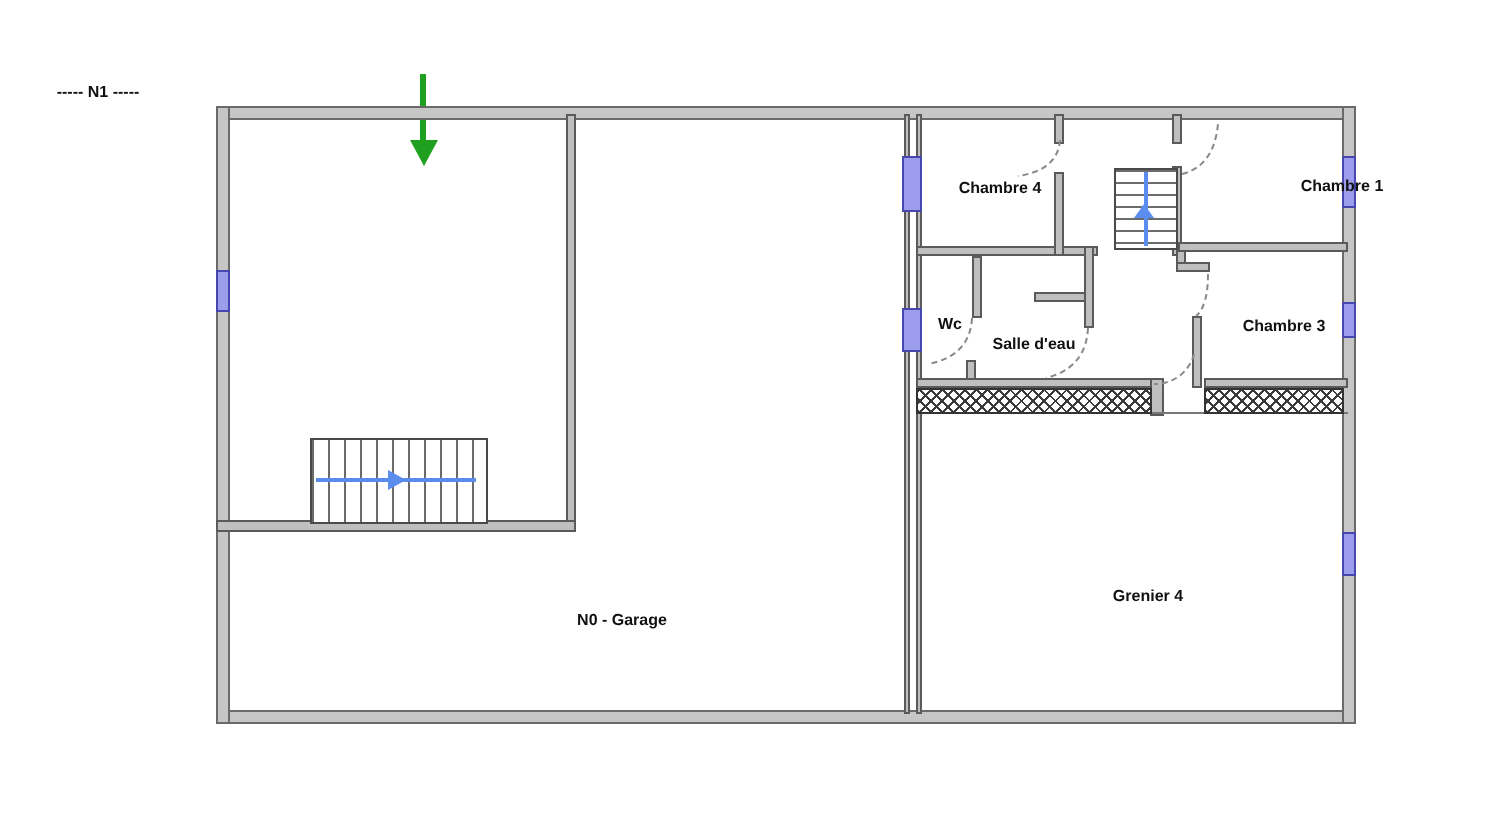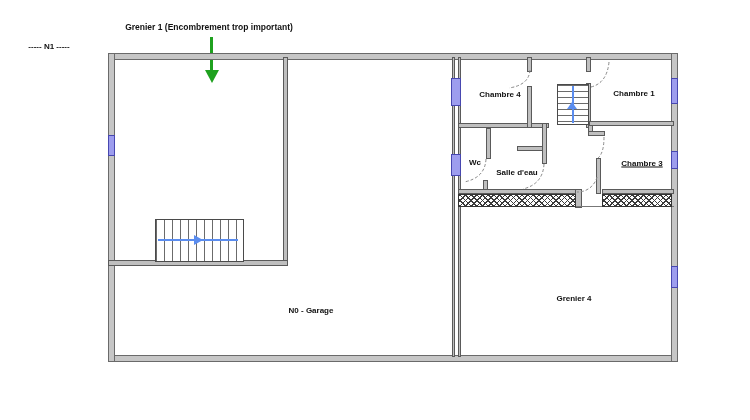--- a/index.html
+++ b/index.html
@@ -33,21 +33,20 @@
   .tri-down-green{position:absolute;width:0;height:0;border-left:7px solid transparent;
         border-right:7px solid transparent;border-top:13px solid var(--arrow-green);}
   .thinline{position:absolute;background:#777;}
   svg.arcs{position:absolute;left:0;top:0;pointer-events:none;}
 </style>
 </head>
 <body>
 
 <div class="plan">
 
-  <div class="label big" style="left:209px;top:27px;">Grenier 1 (Encombrement trop important)</div>
   <div class="label" style="left:49px;top:46px;">----- N1 -----</div>
   <div class="arrow-stem" style="left:210px;top:37px;width:3px;height:34px;"></div>
   <div class="tri-down-green" style="left:205px;top:70px;"></div>
 
   <div class="wall" style="left:108px;top:53px;width:570px;height:7px;"></div>
   <div class="wall" style="left:108px;top:355px;width:570px;height:7px;"></div>
   <div class="wall" style="left:108px;top:53px;width:7px;height:309px;"></div>
   <div class="wall" style="left:671px;top:53px;width:7px;height:309px;"></div>
 
   <div class="iwall" style="left:283px;top:57px;width:5px;height:206px;"></div>
@@ -97,20 +96,20 @@
       <path d="M 530,70 Q 529,85 509,88"></path>
       <path d="M 591,87 Q 607,83 609,62"></path>
       <path d="M 604,137 Q 604,153 598,158"></path>
       <path d="M 486,159 Q 485,178 464,182"></path>
       <path d="M 544,164 Q 543,184 523,189"></path>
       <path d="M 597,177 A 20,20 0 0 1 577,192"></path>
     </g>
   </svg>
 
   <div class="label" style="left:500px;top:94px;">Chambre 4</div>
-  <div class="label" style="left:634px;top:93px;">Chambre 1</div>
-  <div class="label" style="left:642px;top:163px;text-decoration:underline;">Chambre 3</div>
+  <div class="label" style="left:671px;top:93px;">Chambre 1</div>
+  <div class="label" style="left:642px;top:163px;">Chambre 3</div>
   <div class="label" style="left:475px;top:162px;">Wc</div>
   <div class="label" style="left:517px;top:172px;">Salle d'eau</div>
   <div class="label" style="left:311px;top:310px;">N0 - Garage</div>
   <div class="label" style="left:574px;top:298px;">Grenier 4</div>
 
 </div>
 
 </body></html>

